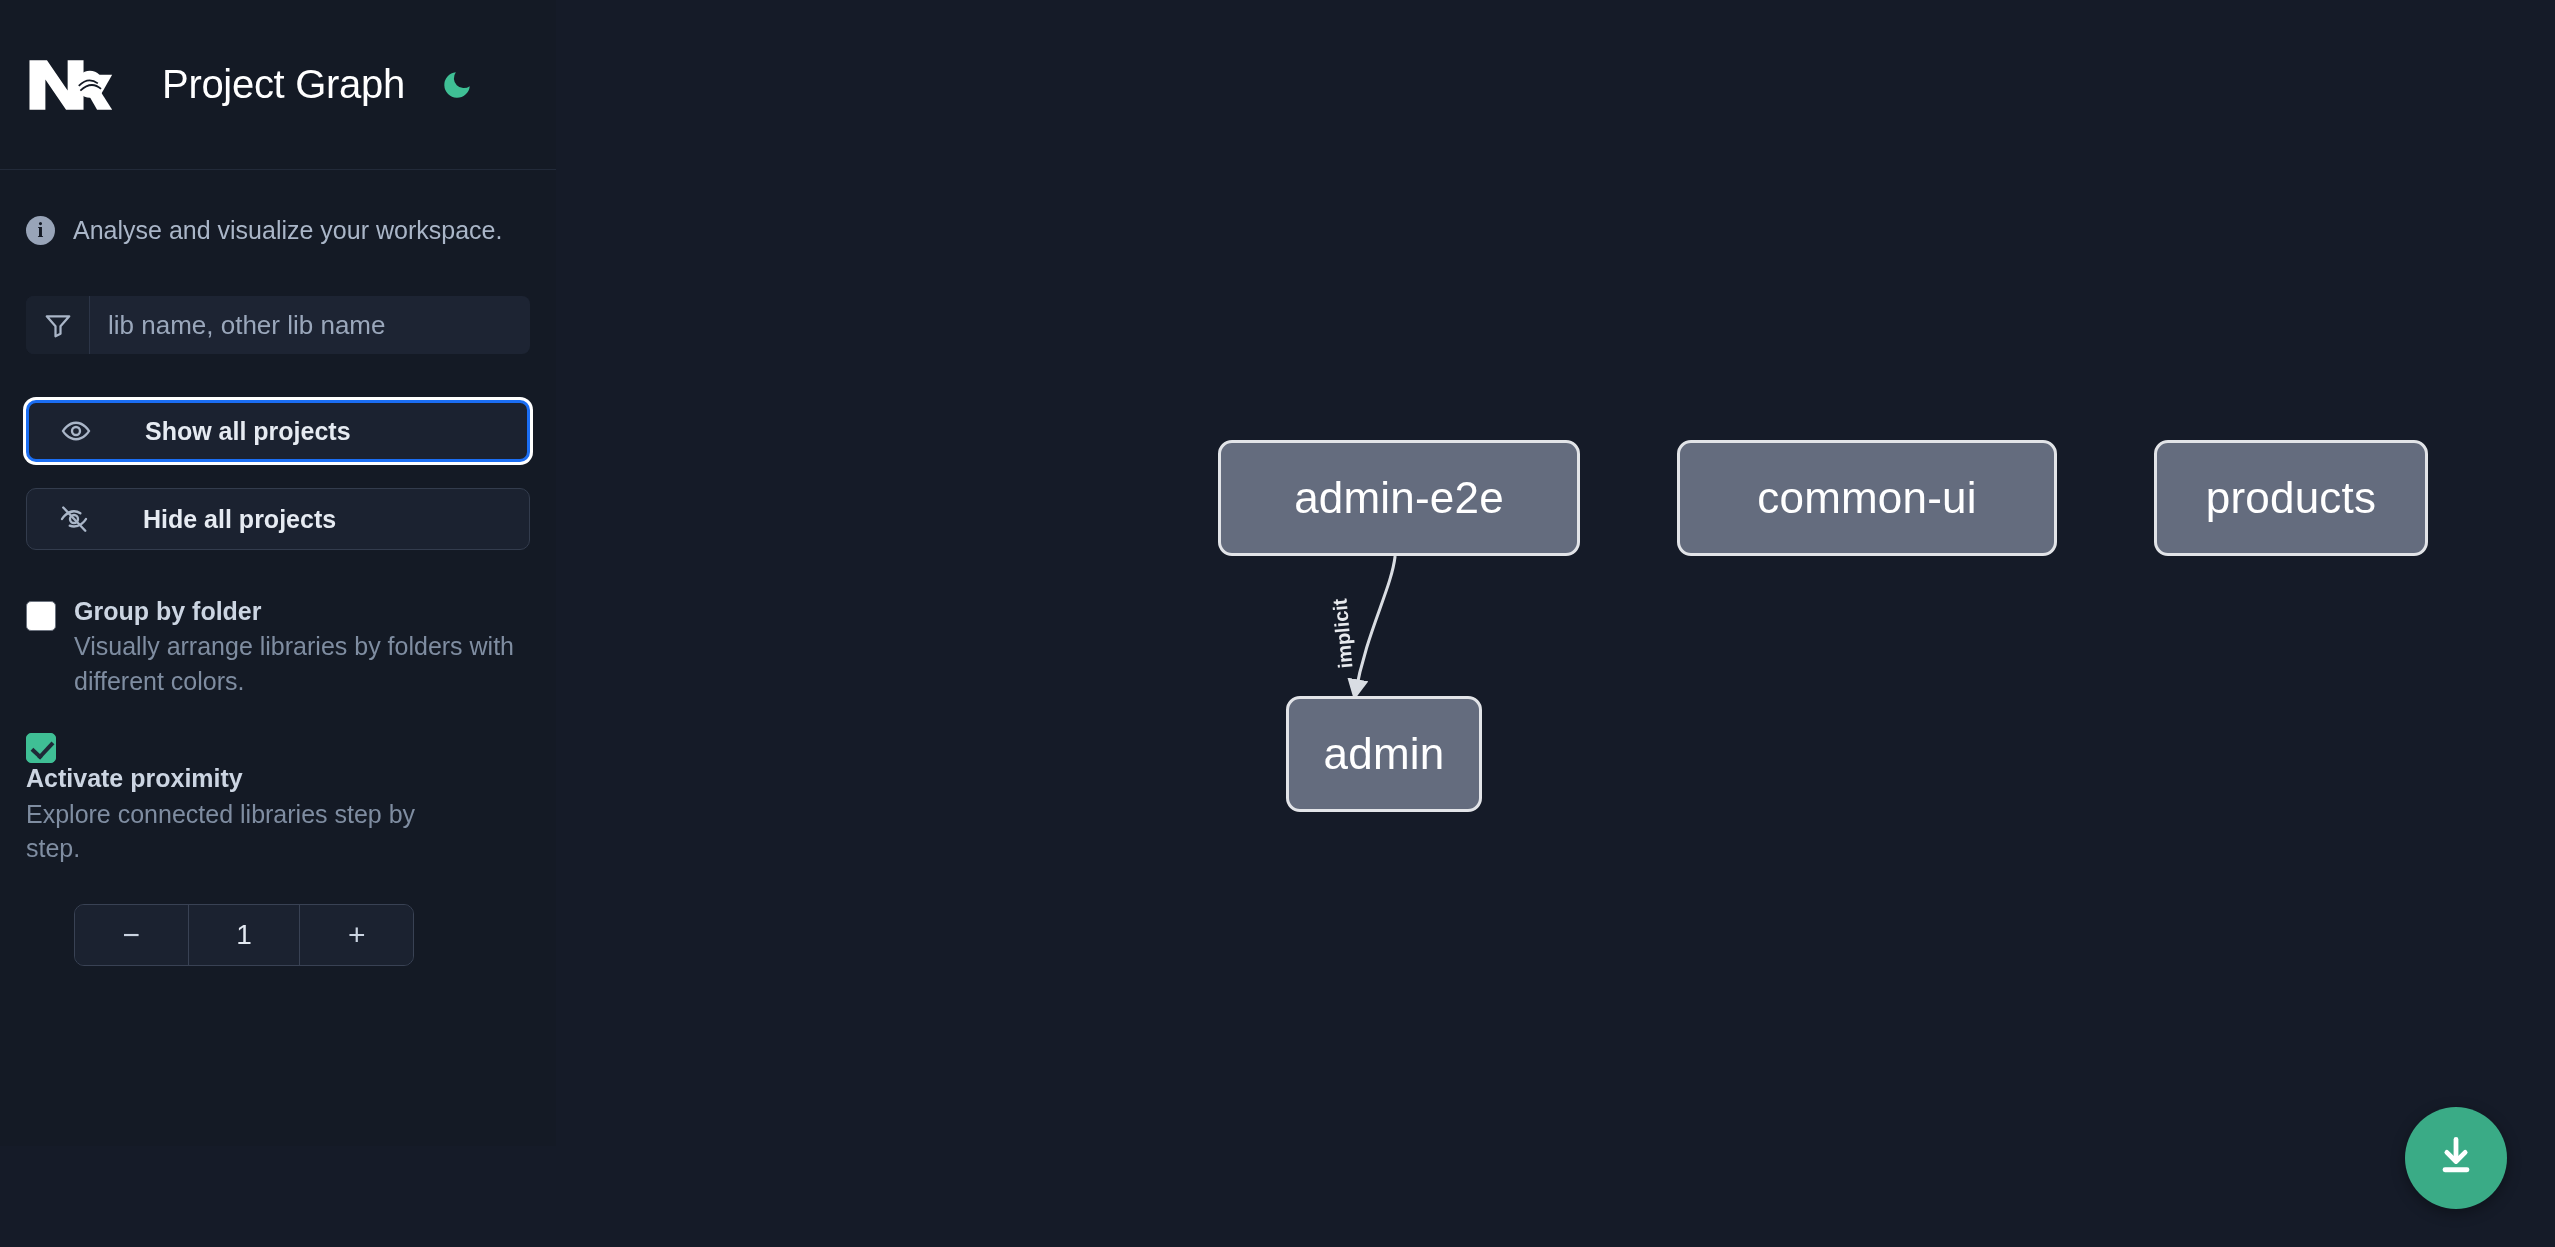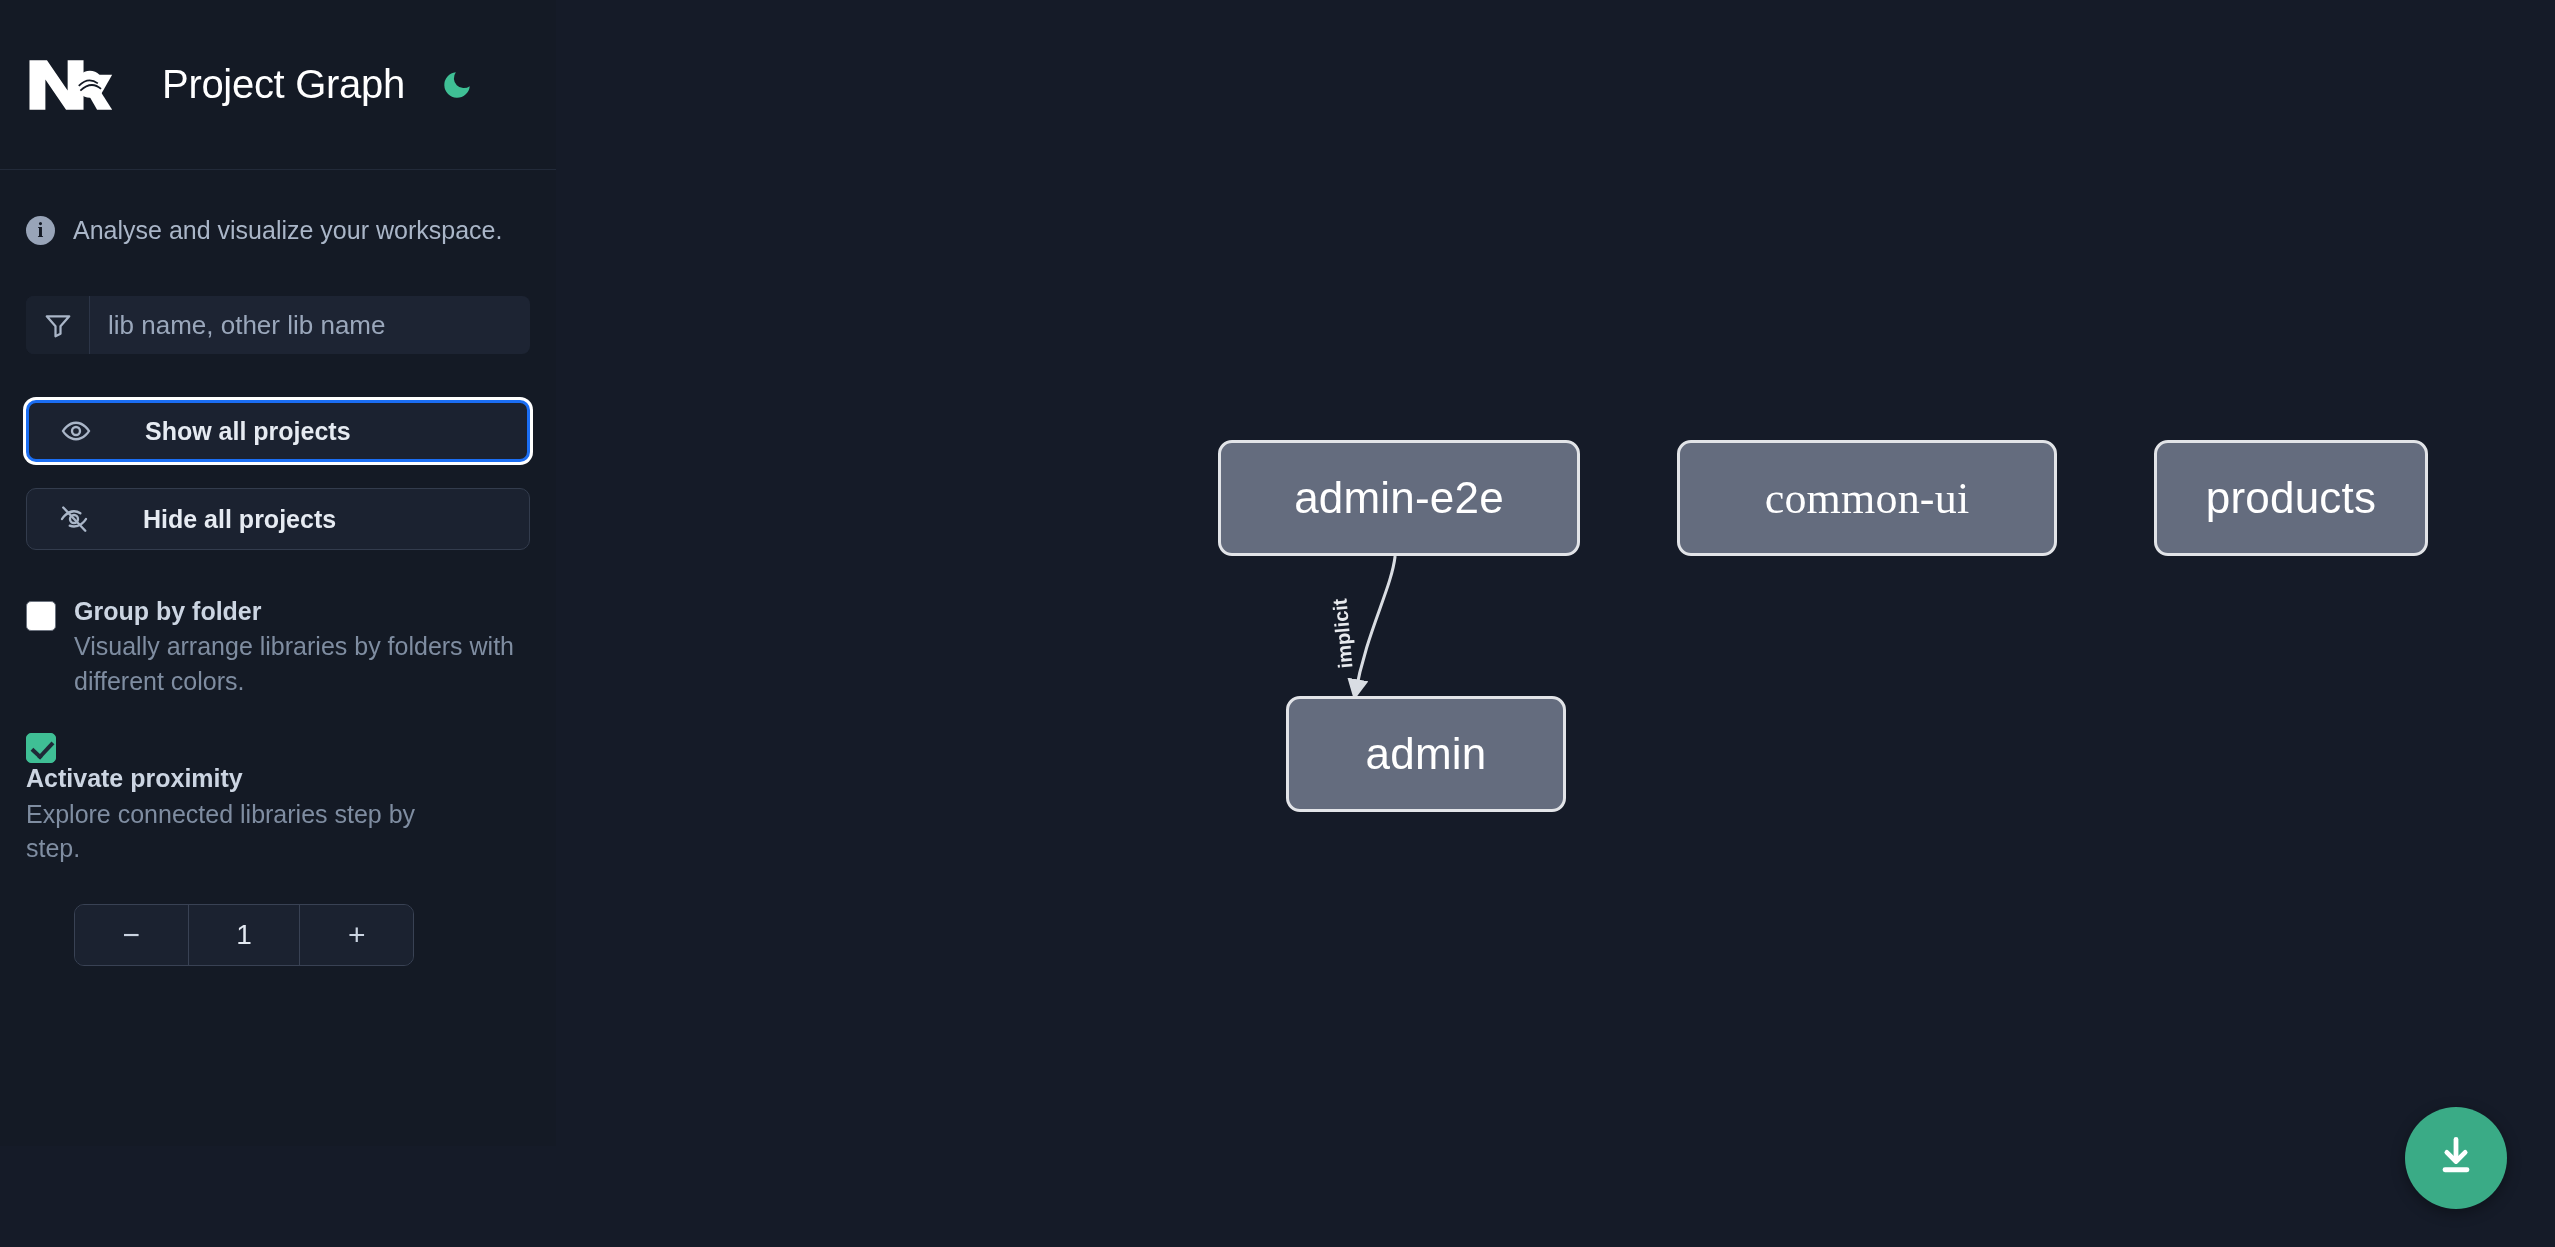--- a/index.html
+++ b/index.html
@@ -407,29 +407,29 @@
 
       <path d="M 170 116 C 166 150, 142 190, 130 256" transform="translate(662,440)" fill="none" stroke="#d9dde3" stroke-width="3" marker-end="url(#arrow)"></path>
 
       <path d="M 140 116 C 136 150, 112 190, 100 256" transform="translate(2003,440)" fill="none" stroke="#d9dde3" stroke-width="3" marker-end="url(#arrow)"></path>
     </svg>
 
     <div class="node" style="left:662px; top:440px; width:362px; height:116px;">
       <span>admin-e2e</span>
     </div>
 
-    <div class="node" style="left:1121px; top:440px; width:380px; height:116px;font-family:Liberation Serif, serif;">
+    <div class="node" style="left:1121px; top:440px; width:380px; height:116px;">
       <span>common-ui</span>
     </div>
 
     <div class="node" style="left:1598px; top:440px; width:274px; height:116px;">
       <span>products</span>
     </div>
 
-    <div class="node" style="left:730px; top:696px; width:280px; height:116px;">
+    <div class="node" style="left:730px; top:696px; width:196px; height:116px;">
       <span>admin</span>
     </div>
 
     <span class="edge-label" style="left:752px; top:622px; transform:rotate(-95deg);">implicit</span>
 
     <div class="download-fab">
       <span>
         <svg viewBox="0 0 24 24" width="44" height="44" aria-hidden="true">
           <path d="M12 3v10.5" stroke="#ffffff" stroke-width="2.6" stroke-linecap="round" fill="none"></path>
           <path d="M7 10l5 5 5-5" stroke="#ffffff" stroke-width="2.6" stroke-linecap="round" stroke-linejoin="round" fill="none"></path>

